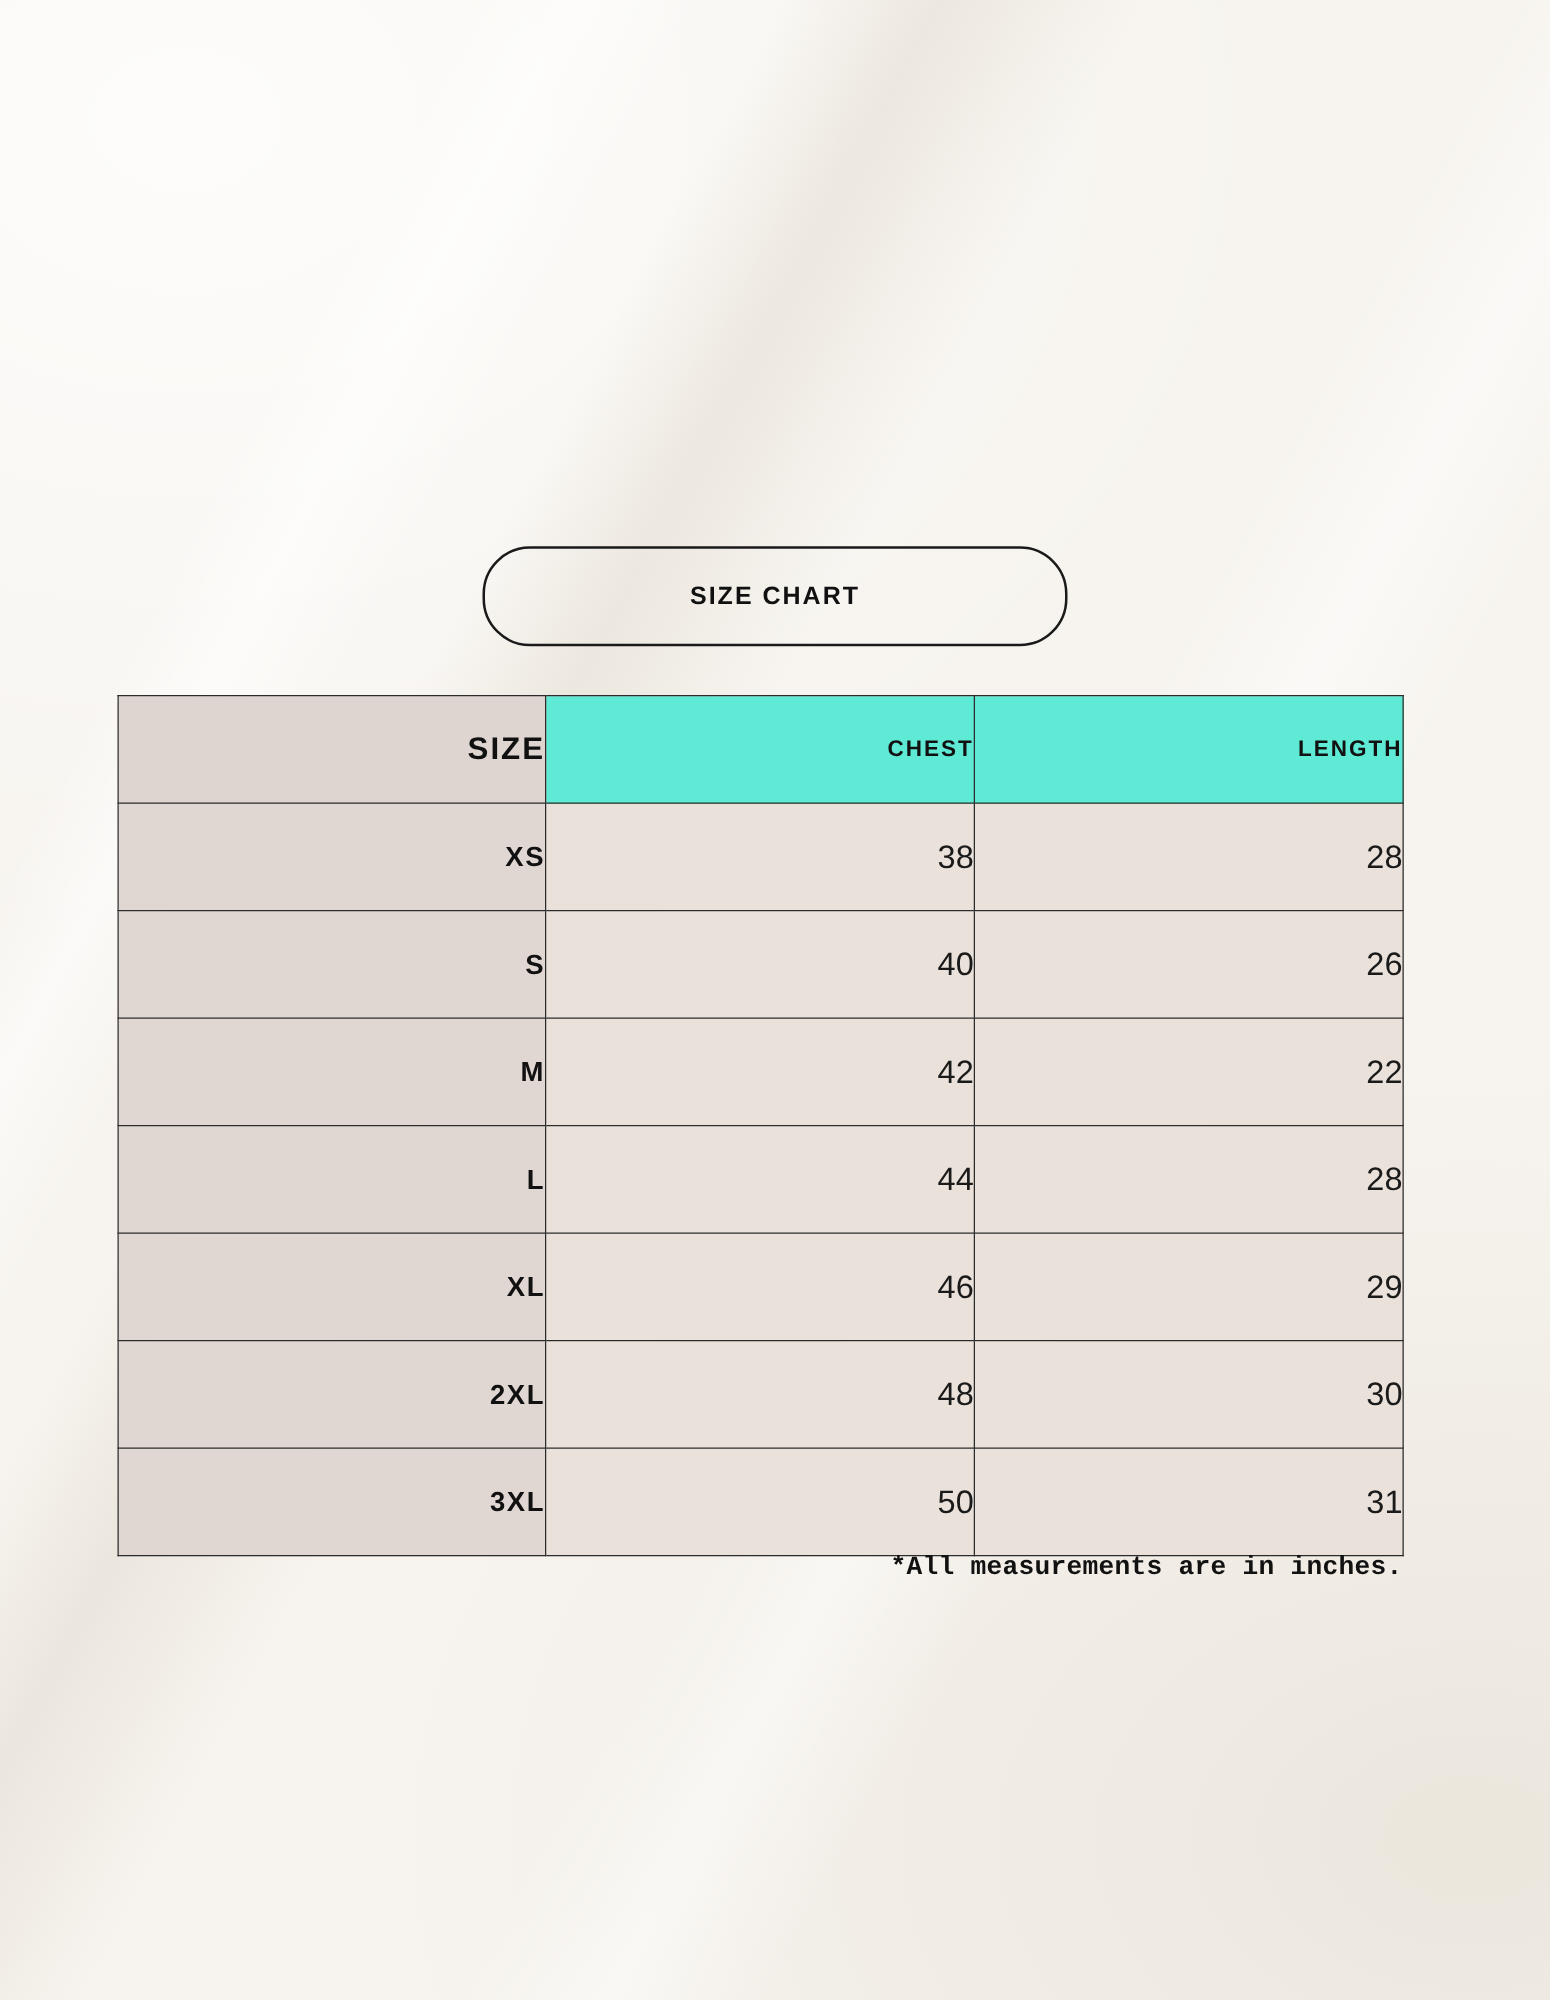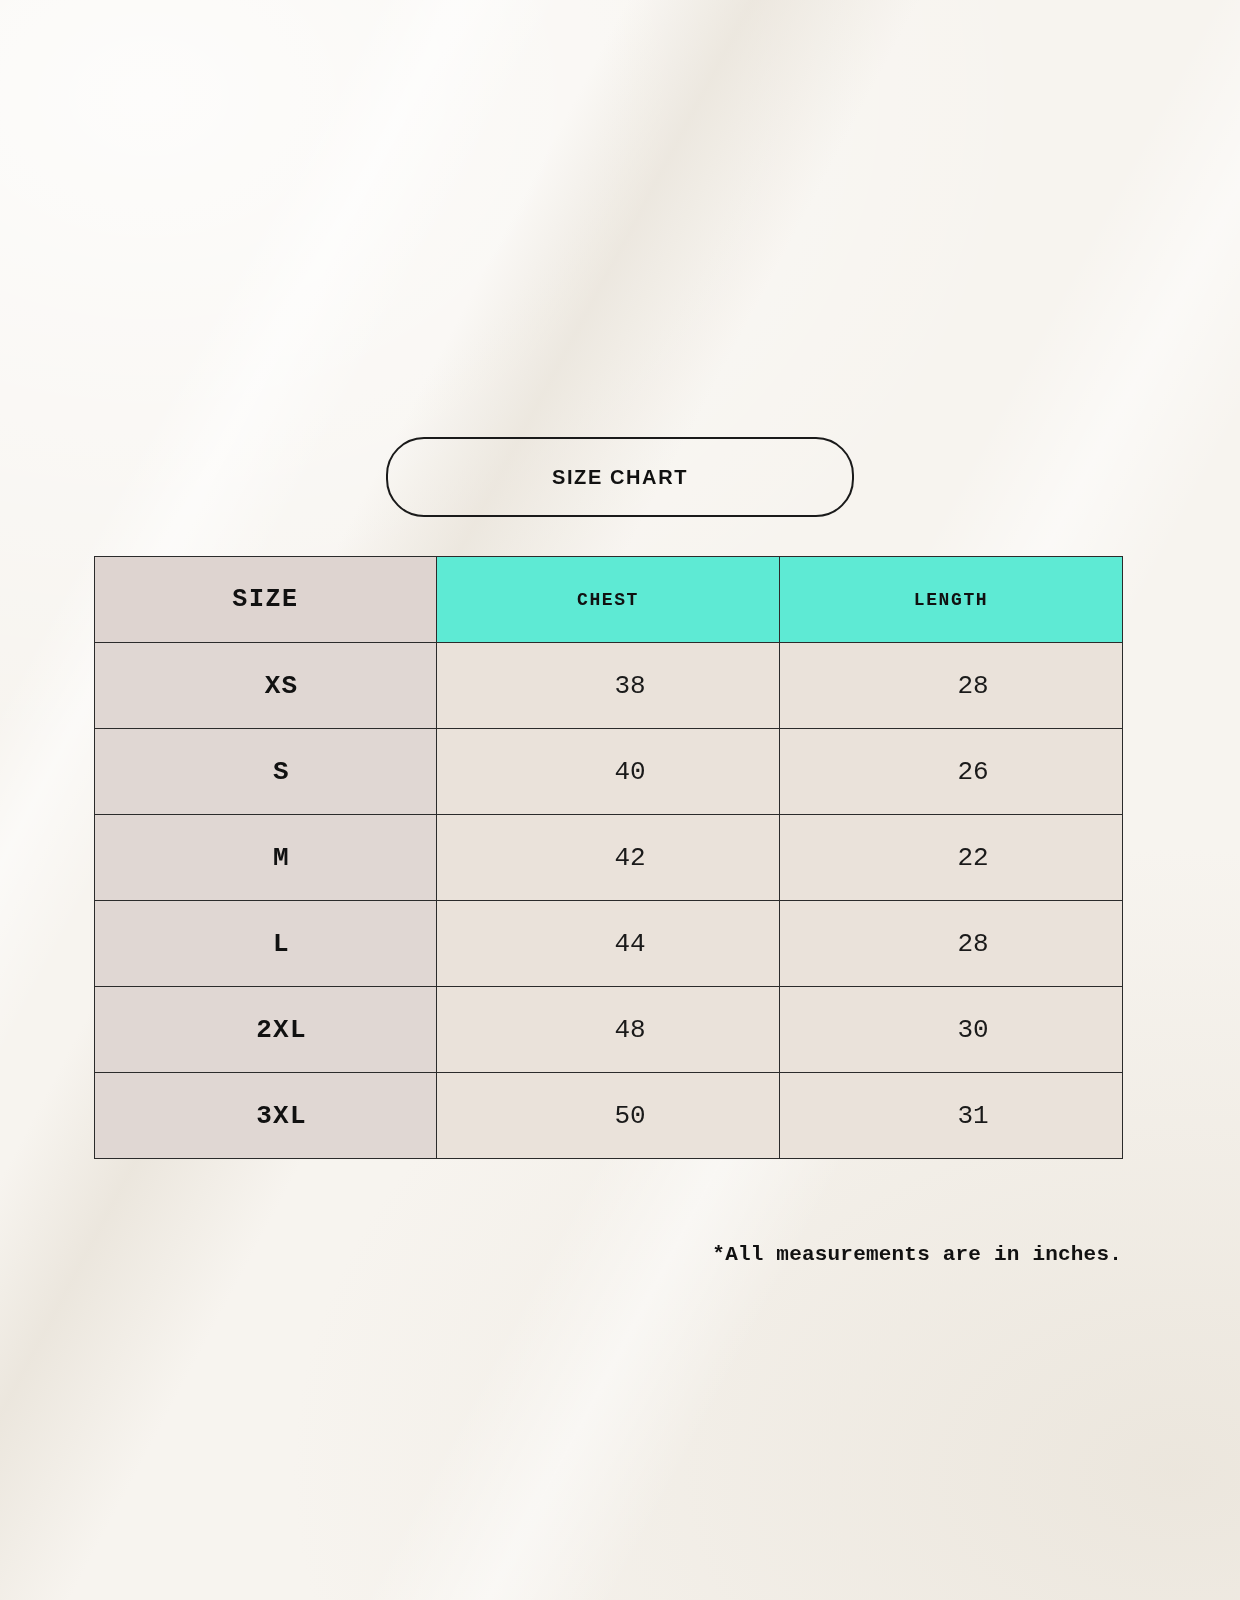--- a/index.html
+++ b/index.html
@@ -75,24 +75,23 @@
   }
 
   table.size-table {
     border-collapse: collapse;
     width: 1028px;
     table-layout: fixed;
   }
   table.size-table td, table.size-table th {
     border: 1.6px solid #2b2b2b;
     height: 85px;
-    text-align: center;
+    text-align: right;
     vertical-align: middle;
     padding: 0;
-    font-family: Liberation Mono, monospace;
   }
   col.c-size { width: 342px; }
   col.c-val  { width: 343px; }
 
   thead th.h-size {
     background: #ded4d0;
     font-size: 25px;
     font-weight: 700;
     letter-spacing: 1.6px;
     color: #111;
@@ -100,21 +99,21 @@
   thead th.h-val {
     background: #5eead4;
     font-size: 18px;
     font-weight: 700;
     letter-spacing: 1.6px;
     color: #111;
   }
 
   tbody td.cell-size {
     background: #e0d7d3;
-    font-size: 26px;
+    font-size: 22px;
     font-weight: 700;
     letter-spacing: 1.2px;
     color: #111;
     padding-left: 32px;
   }
   tbody td.cell-val {
     background: #eae2da;
     font-size: 26px;
     font-weight: 400;
     color: #1a1a1a;
@@ -175,20 +174,25 @@
           <td class="cell-size">M</td>
           <td class="cell-val">42</td>
           <td class="cell-val">22</td>
         </tr>
         <tr>
           <td class="cell-size">L</td>
           <td class="cell-val">44</td>
           <td class="cell-val">28</td>
         </tr>
         <tr>
+          <td class="cell-size">XL</td>
+          <td class="cell-val">46</td>
+          <td class="cell-val">29</td>
+        </tr>
+        <tr>
           <td class="cell-size">2XL</td>
           <td class="cell-val">48</td>
           <td class="cell-val">30</td>
         </tr>
         <tr>
           <td class="cell-size">3XL</td>
           <td class="cell-val">50</td>
           <td class="cell-val">31</td>
         </tr>
       </tbody>

